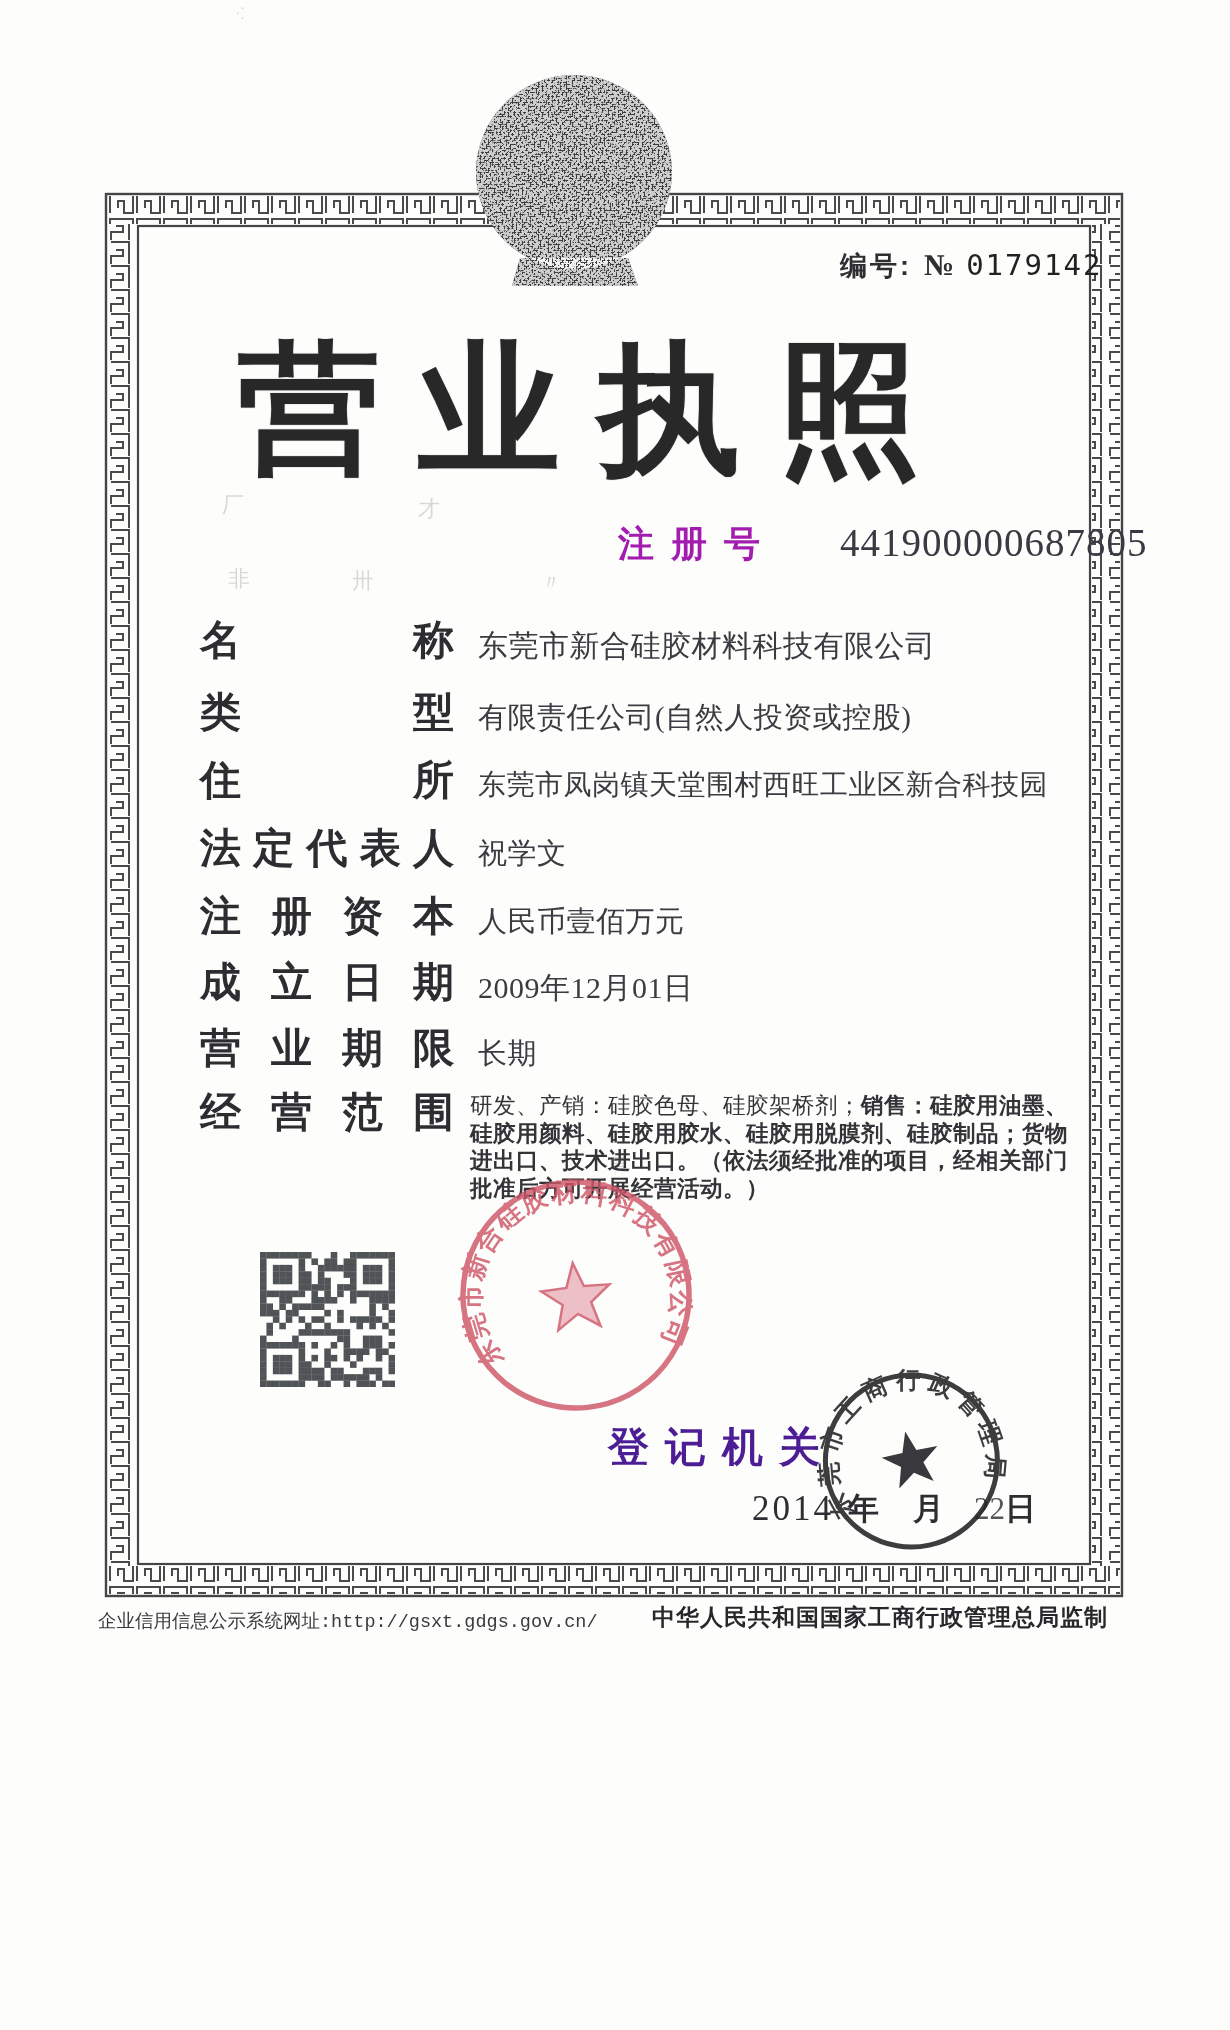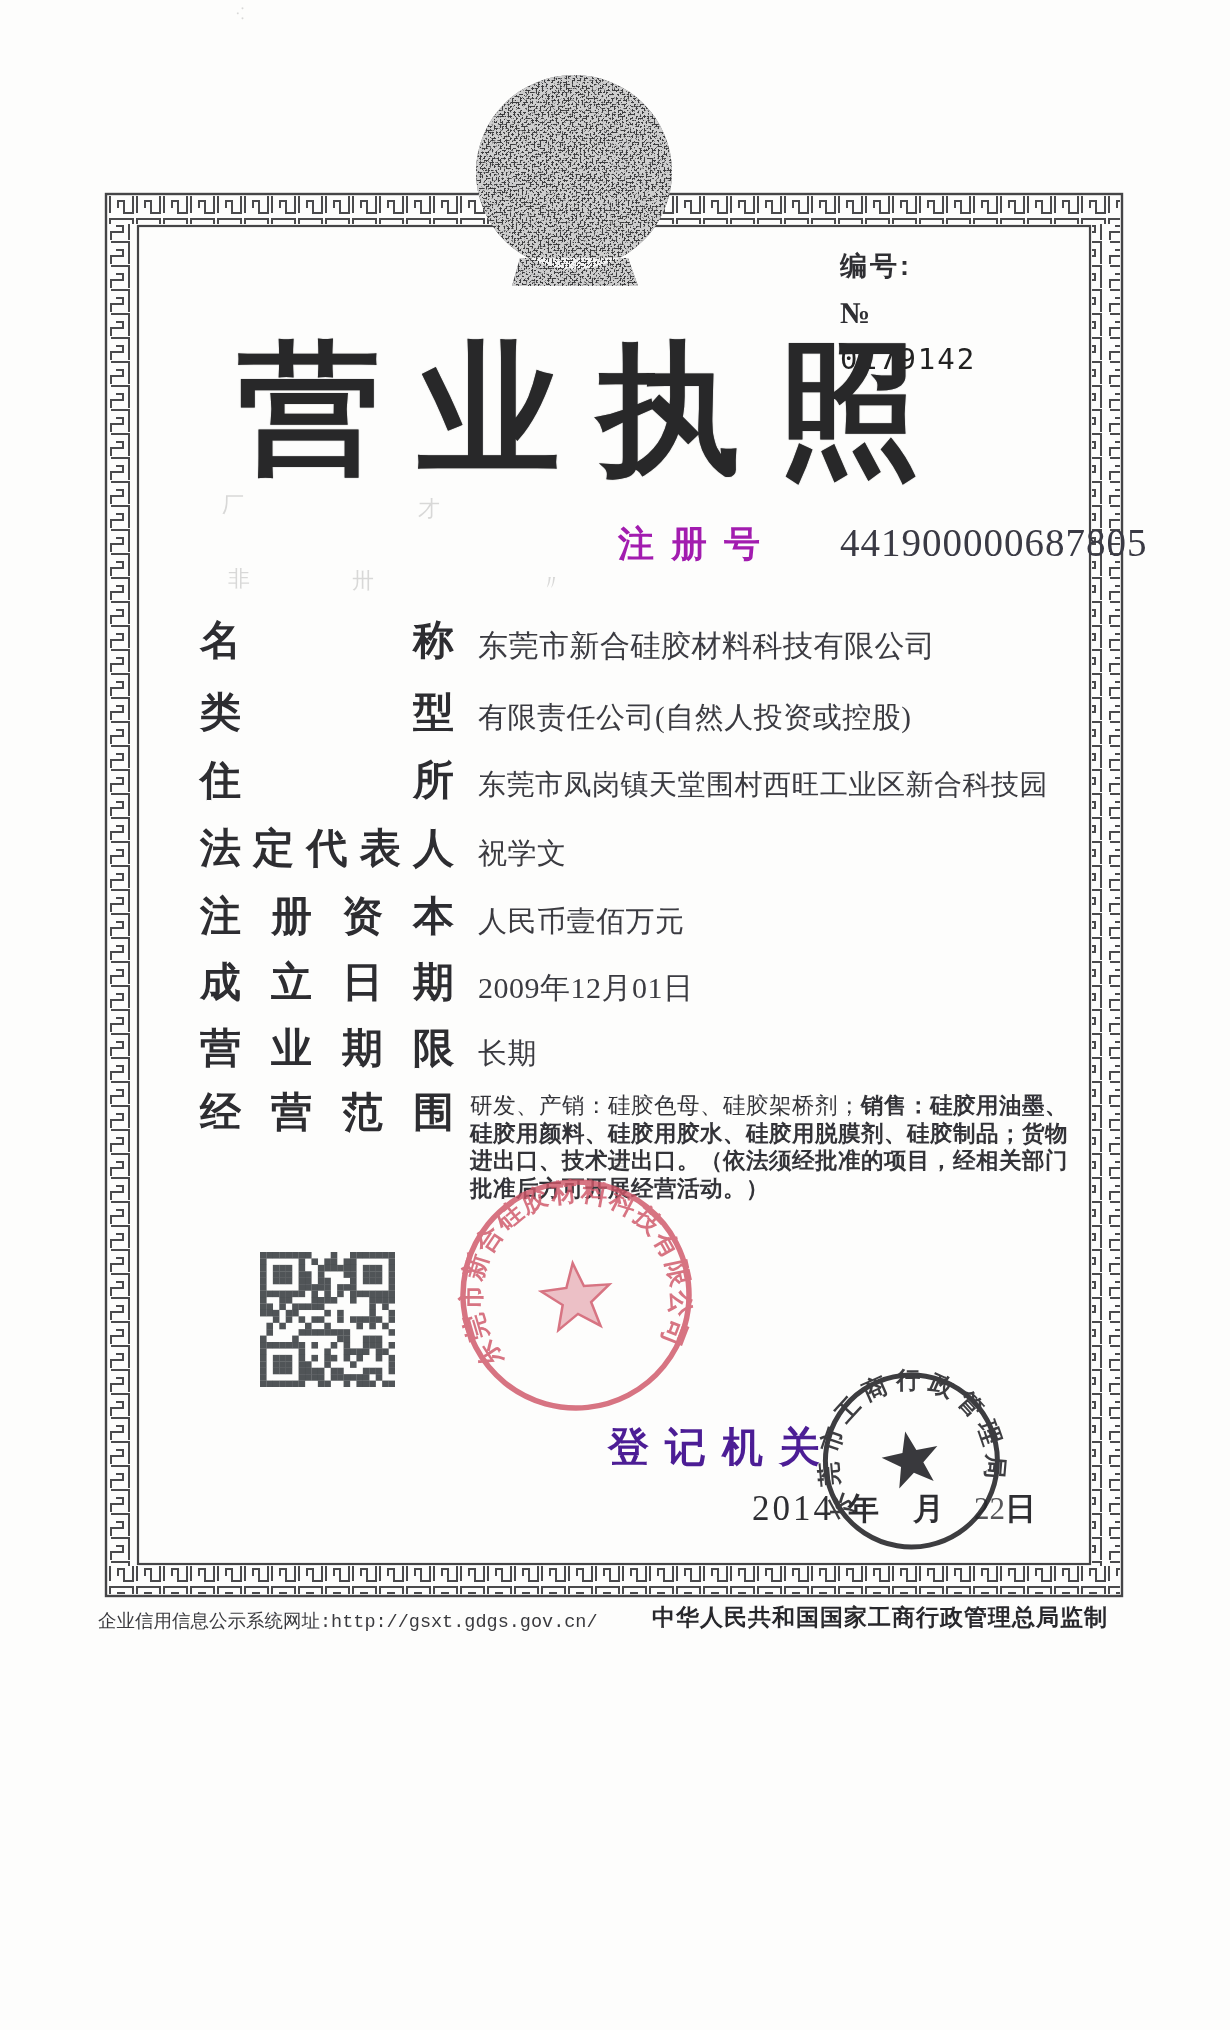--- a/index.html
+++ b/index.html
@@ -5,21 +5,21 @@
   html,body{margin:0;padding:0;}
   body{
     width:1230px;height:2030px;position:relative;overflow:hidden;
     background:#fdfdfc;
     font-family:"Liberation Serif","DejaVu Serif",serif;
     color:#2e2e33;
   }
   .abs{position:absolute;}
 
   
-  .serial{left:840px;top:248px;display:flex;align-items:baseline;gap:12px;color:#2f2f33;flex-direction:column;}
+  .serial{left:840px;top:248px;display:flex;align-items:baseline;gap:12px;color:#2f2f33;}
   .serial .lab{font-size:27px;letter-spacing:3px;font-family:"Liberation Sans",sans-serif;font-weight:600;}
   .serial .nomark{font-size:30px;font-weight:700;}
   .serial .num{font-size:29px;font-family:"DejaVu Sans Mono","Liberation Mono",monospace;letter-spacing:2px;color:#222;}
 
   
   .title{
     left:238px;top:330px;width:682px;height:160px;
     display:flex;justify-content:space-between;align-items:center;
     font-size:142px;font-weight:800;color:#232324;line-height:1;
     text-shadow:0 0 1px rgba(0,0,0,.6);

